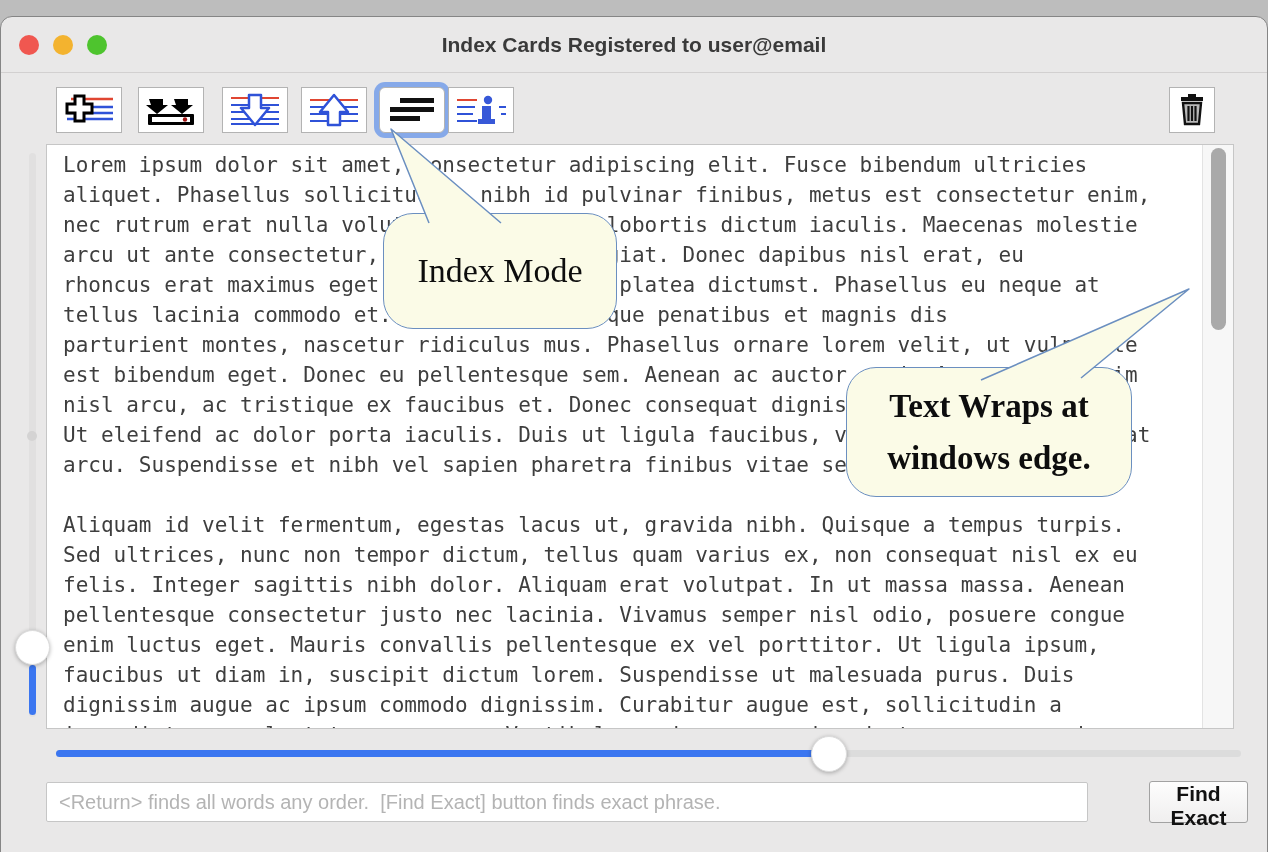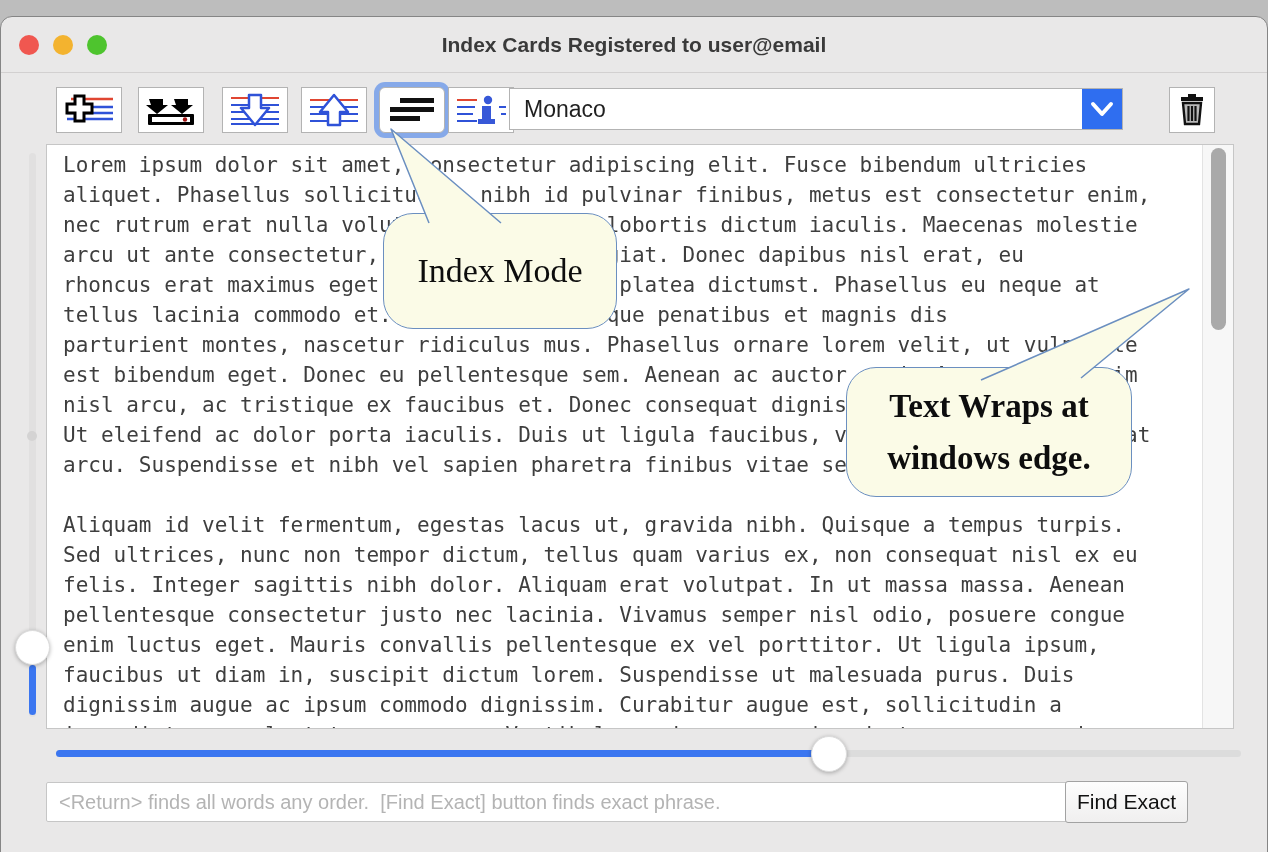--- a/index.html
+++ b/index.html
@@ -55,23 +55,23 @@
   .hfill{ position:absolute; left:55px; top:733px; width:773px; height:7px;
     background:#3b76f0; border-radius:4px; }
   .hthumb{ position:absolute; left:810px; top:719px; width:36px; height:36px;
     border-radius:50%; background:#fff; border:1px solid #dcdcdc;
     box-shadow:0 1px 4px rgba(0,0,0,.28); }
   
   .search-input{ position:absolute; left:45px; top:765px; width:1042px; height:40px;
     border:1px solid #c6c6c6; border-radius:2px; background:#fff;
     font-family:"Liberation Sans",sans-serif; font-size:20px; color:#222; padding:8px 12px; }
   .search-input::placeholder{ color:#b4b4b4; }
-  .find-btn{ position:absolute; left:1064px; top:764px; width:123px; height:42px;
+  .find-btn{ position:absolute; left:1148px; top:764px; width:99px; height:42px;
     background:linear-gradient(#fdfdfd,#f0efef); border:1px solid #a2a2a2; border-radius:3px;
-    font-family:"Liberation Sans",sans-serif; font-size:21px; font-weight:400; color:#111; }
+    font-family:"Liberation Sans",sans-serif; font-size:21px; font-weight:700; color:#111; }
   .status{ position:absolute; left:45px; top:841px; font-size:20px; color:#1c1c1c; }
   
   .tails{ position:absolute; left:0; top:0; width:1268px; height:852px;
     pointer-events:none; z-index:6; }
   .bubble{ position:absolute; z-index:5; background:#fbfbe7; border:1.5px solid #6b8fc0;
     border-radius:30px; display:flex; align-items:center; justify-content:center;
     font-family:"Liberation Serif","DejaVu Serif",serif; color:#0d0d0d;
     text-align:center; white-space:pre-line; }
   .bubble.b1{ left:382px; top:196px; width:234px; height:116px; font-size:34px; }
   .bubble.b2{ left:845px; top:350px; width:286px; height:130px; font-size:33px; line-height:52px;font-weight:bold; }
@@ -138,28 +138,20 @@
       <line x1="4" y1="15" x2="22" y2="15" stroke="#2f52d8" stroke-width="2.2"></line>
       <line x1="4" y1="22" x2="20" y2="22" stroke="#2f52d8" stroke-width="2.2"></line>
       <line x1="4" y1="29" x2="24" y2="29" stroke="#2f52d8" stroke-width="2.2"></line>
       <line x1="46" y1="15" x2="53" y2="15" stroke="#2f52d8" stroke-width="2.2"></line>
       <line x1="48" y1="22" x2="53" y2="22" stroke="#2f52d8" stroke-width="2.2"></line>
       <circle cx="35" cy="8" r="4.2" fill="#3758d8"></circle>
       <path d="M29 14 h9 v13 h4 v5 H25 v-5 h4 Z" fill="#3758d8"></path>
     </svg>
   </div>
 
-  <div class="combo">
-    <div class="combo-value">Monaco</div>
-    <div class="combo-btn">
-      <svg width="30" height="26" viewBox="0 0 30 26">
-        <polyline points="6,8 15,18 24,8" fill="none" stroke="#fff" stroke-width="4" stroke-linecap="round" stroke-linejoin="round"></polyline>
-      </svg>
-    </div>
-  </div>
 
   <div class="trash-btn">
     <svg width="28" height="32" viewBox="0 0 28 32">
       <rect x="10" y="0" width="8" height="4" fill="#111"></rect>
       <rect x="3" y="3" width="22" height="4" fill="#111"></rect>
       <path d="M5 9 h18 l-2 21 h-14 Z" fill="#b9b9b9" stroke="#111" stroke-width="2.4"></path>
       <line x1="10.5" y1="12" x2="10.5" y2="27" stroke="#111" stroke-width="2.2"></line>
       <line x1="14" y1="12" x2="14" y2="27" stroke="#111" stroke-width="2.2"></line>
       <line x1="17.5" y1="12" x2="17.5" y2="27" stroke="#111" stroke-width="2.2"></line>
     </svg>

